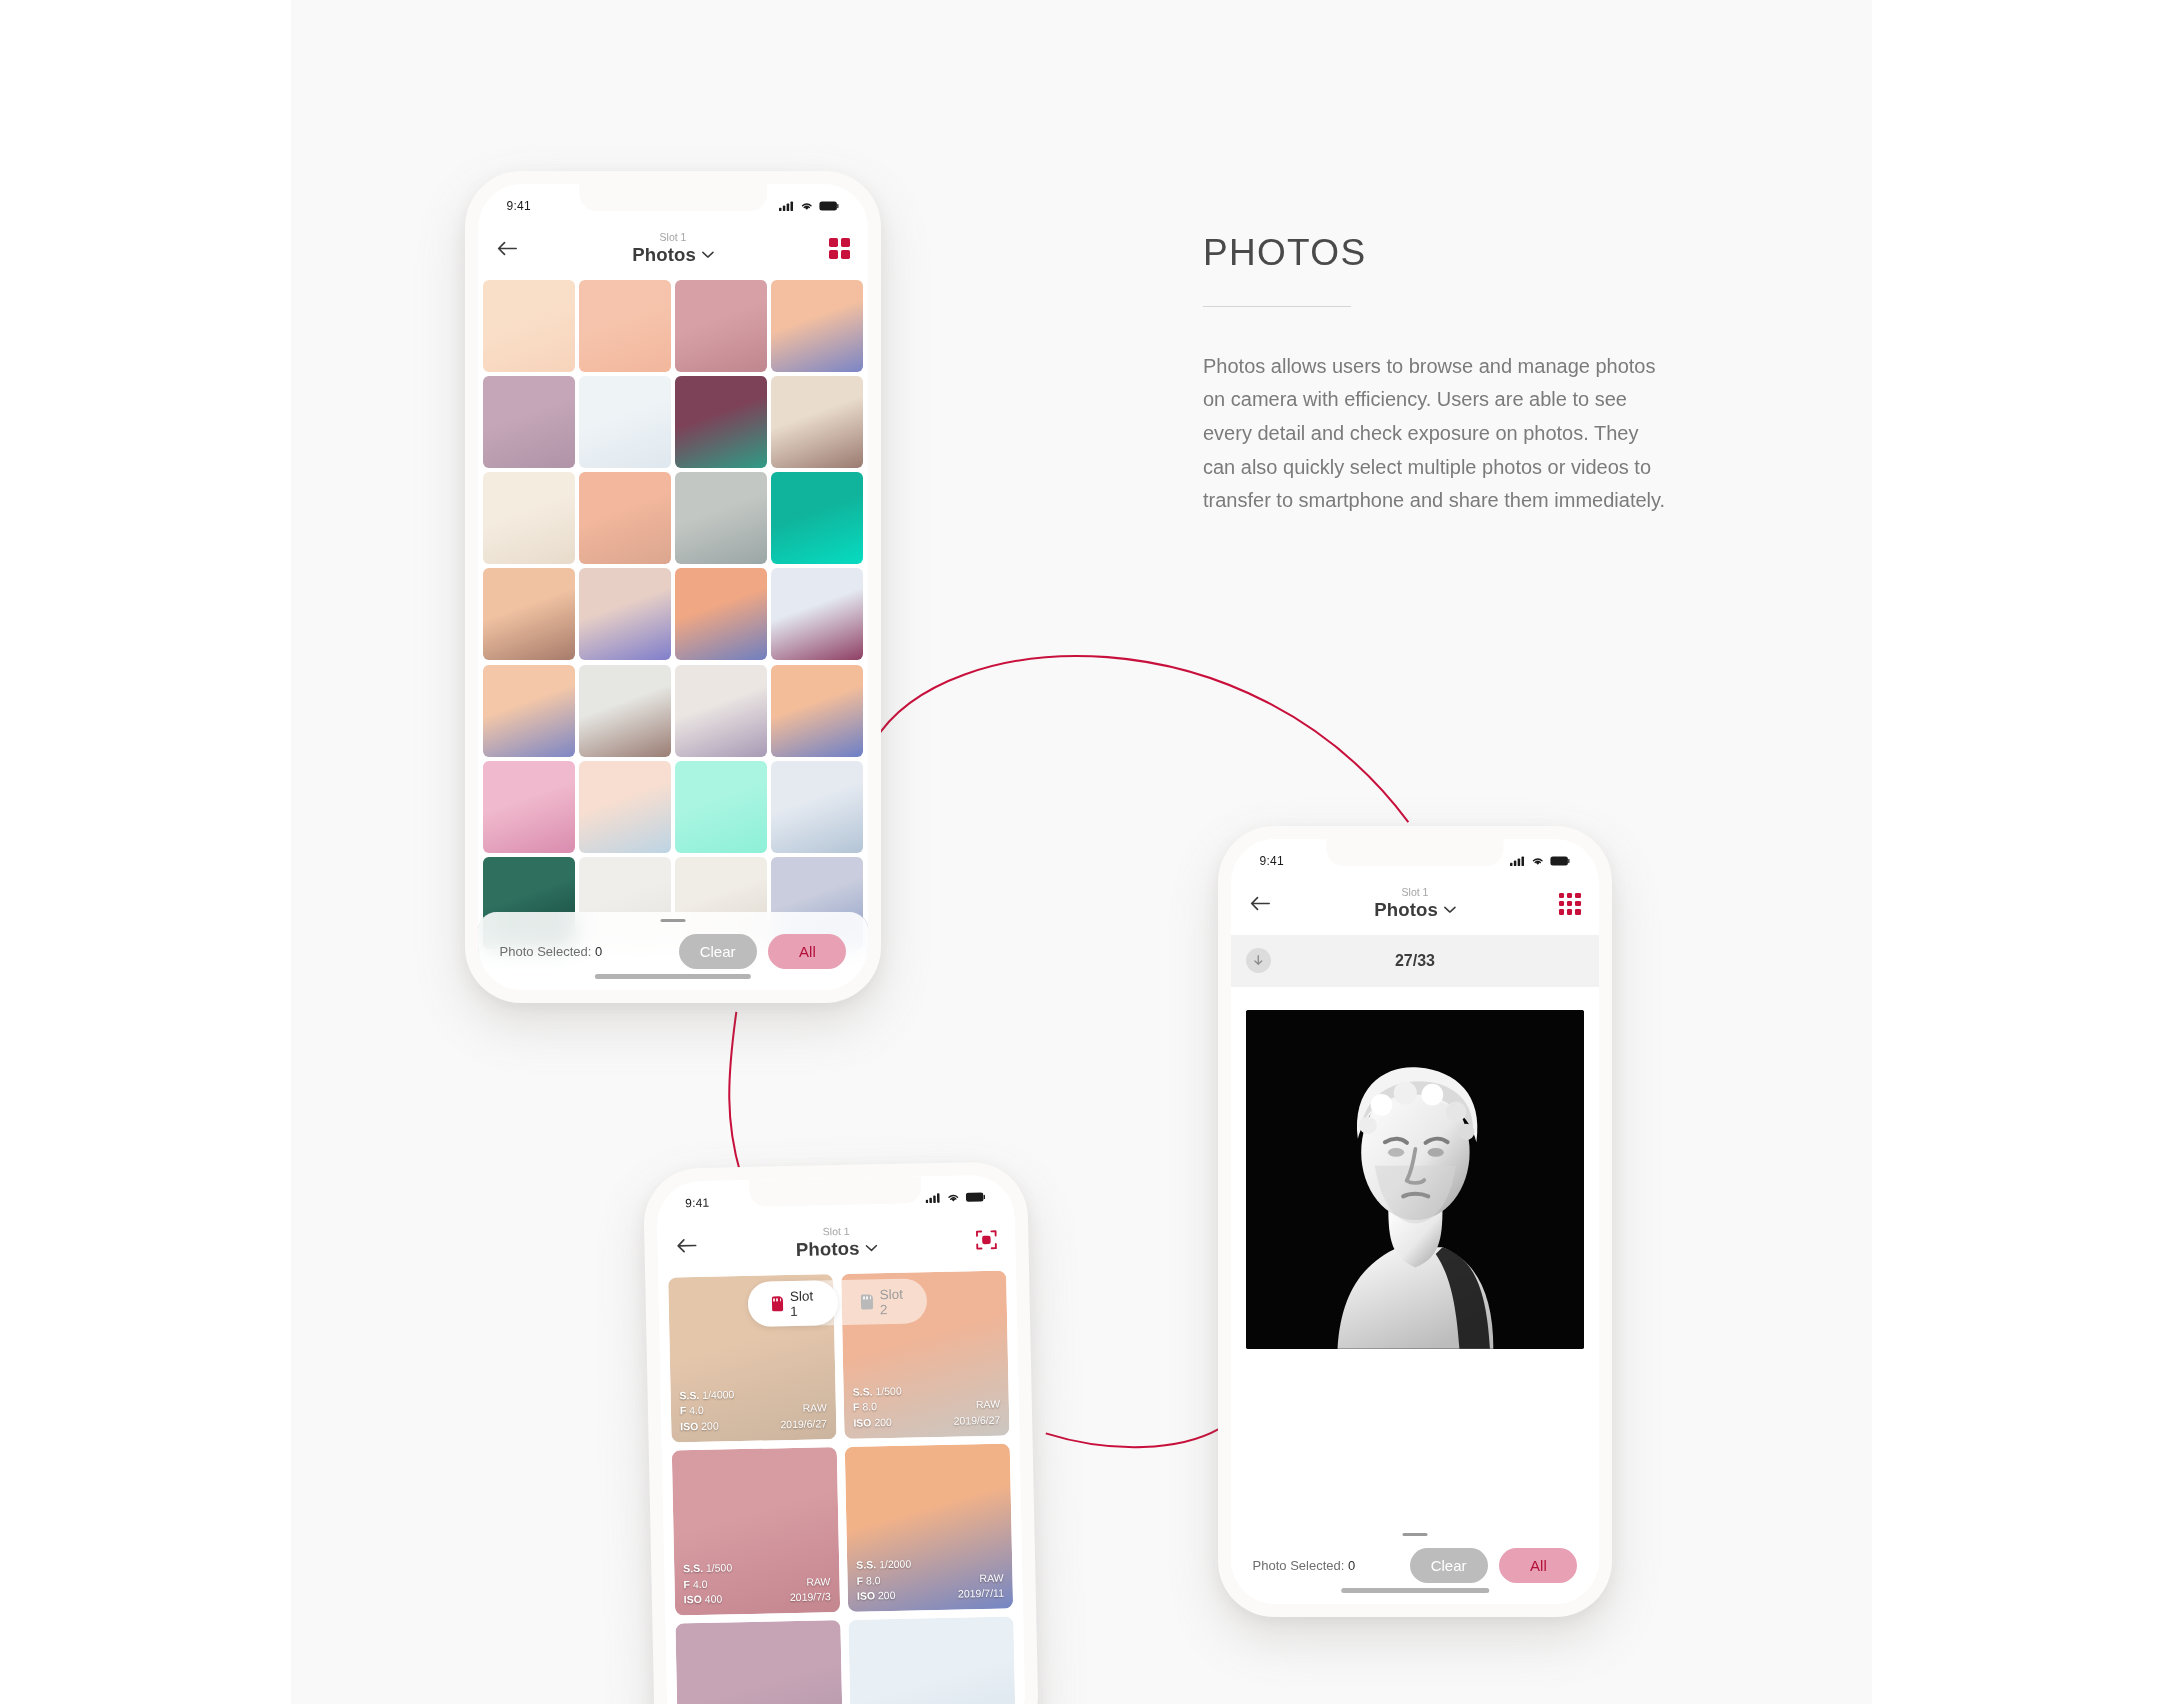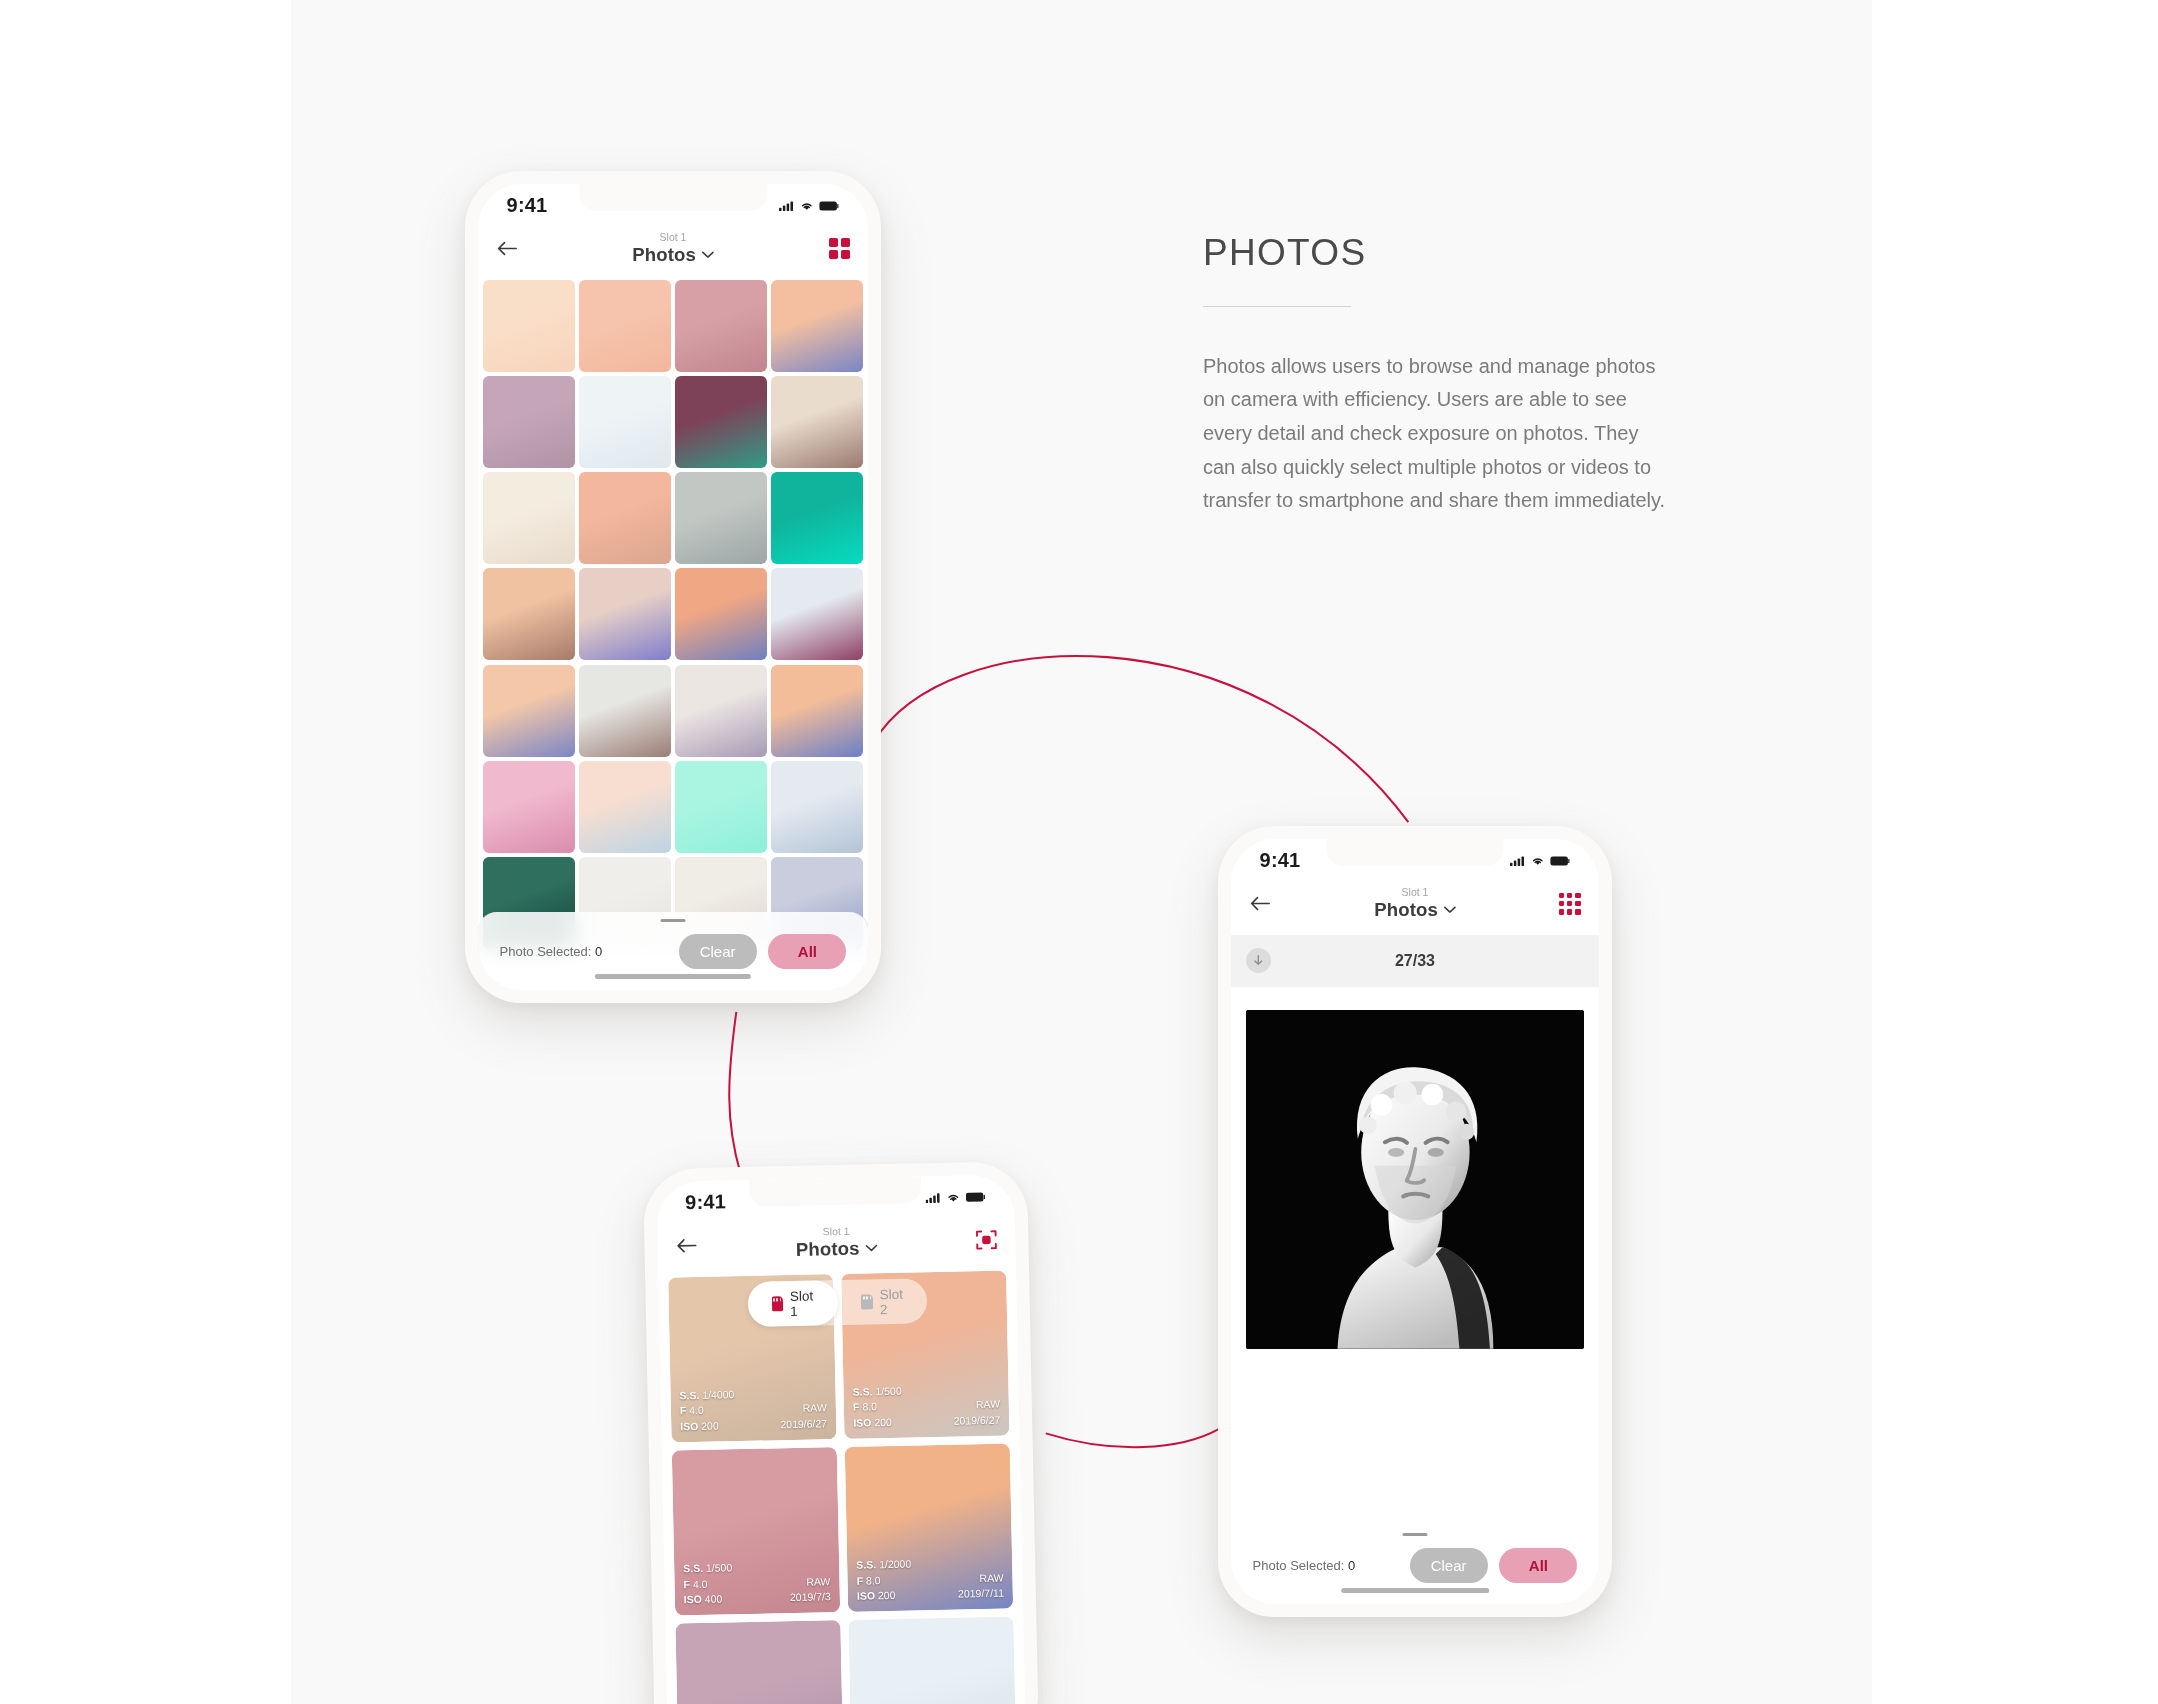--- a/index.html
+++ b/index.html
@@ -23,21 +23,21 @@
     box-shadow: 0 22px 51px rgba(120,110,105,.19), 0 5px 15px rgba(120,110,105,.10);
     padding: 12.6px; }
   .phone .screen { position: relative; width: 100%; height: 100%; background: #ffffff;
     border-radius: 44px; overflow: hidden; }
   .notch { position: absolute; left: 50%; top: 0; transform: translateX(-50%);
     width: 48%; height: 27px; background: #fbfaf8; border-bottom-left-radius: 17px;
     border-bottom-right-radius: 17px; z-index: 14; }
 
   .statusbar { position: relative; height: 44px; display: flex; align-items: center;
     justify-content: space-between; padding: 0 29px; z-index: 15; }
-  .statusbar .clock { font-size: 20px; font-weight: 700; color: #1b1b1b; letter-spacing: 0.2px; }
+  .statusbar .clock { font-size: 12px; font-weight: 400; color: #1b1b1b; letter-spacing: 0.2px; }
   .sb-icons { display: flex; align-items: center; gap: 5.9px; }
 
   .navbar { position: relative; display: flex; align-items: center; padding: 0 18.6px 10px 18.6px; height: 52px; z-index: 13; }
   .navbar .back { width: 34px; flex: 0 0 34px; display: flex; align-items: center; }
   .navbar .center { flex: 1; text-align: center; }
   .navbar .slotlabel { font-size: 10.5px; color: #a4a4a4; line-height: 1.25; }
   .navbar .titlerow { display: flex; align-items: center; justify-content: center; gap: 5.9px; }
   .navbar .title { font-size: 18.6px; font-weight: 600; color: #3c3c3c; letter-spacing: 0.1px; }
   .navbar .right { width: 34px; flex: 0 0 34px; display: flex; justify-content: flex-end; }
 
@@ -57,21 +57,21 @@
     background: rgba(255,255,255,.88); backdrop-filter: blur(11.8px);
     border-top-left-radius: 18.6px; border-top-right-radius: 18.6px; z-index: 20;
     display: flex; align-items: center; padding: 0 22px; gap: 11.8px; }
   .actionbar .grab { position: absolute; left: 50%; top: 6.7px; transform: translateX(-50%);
     width: 25px; height: 3.4px; border-radius: 2.5px; background: #9a9a9a; }
   .actionbar .sel { font-size: 13px; color: #6e6e6e; flex: 1; }
   .actionbar .sel b { font-weight: 400; color: #2d2d2d; }
   .pill { border-radius: 842px; font-size: 15px; display: flex; align-items: center;
     justify-content: center; height: 35px; }
   .pill.clear { background: #bcbcbc; color: #ffffff; width: 78px; }
-  .pill.all { background: #e8a0b4; color: #b30f38; width: 78px; font-weight: 700; }
+  .pill.all { background: #e8a0b4; color: #b30f38; width: 78px; font-weight: 400; }
   .homebar { position: absolute; left: 50%; bottom: 11px; transform: translateX(-50%);
     width: 40%; height: 5px; border-radius: 3.4px; background: #b3b3b3; z-index: 21; }
 
   
   .counterbar { height: 52px; background: #f2f2f2; display: flex; align-items: center;
     padding: 0 15px; position: relative; }
   .counterbar .dl { width: 25px; height: 25px; border-radius: 50%; background: #dcdcdc;
     display: flex; align-items: center; justify-content: center; }
   .counterbar .cnt { position: absolute; left: 0; right: 0; text-align: center;
     font-size: 16px; font-weight: 600; color: #3d3d3d; }

